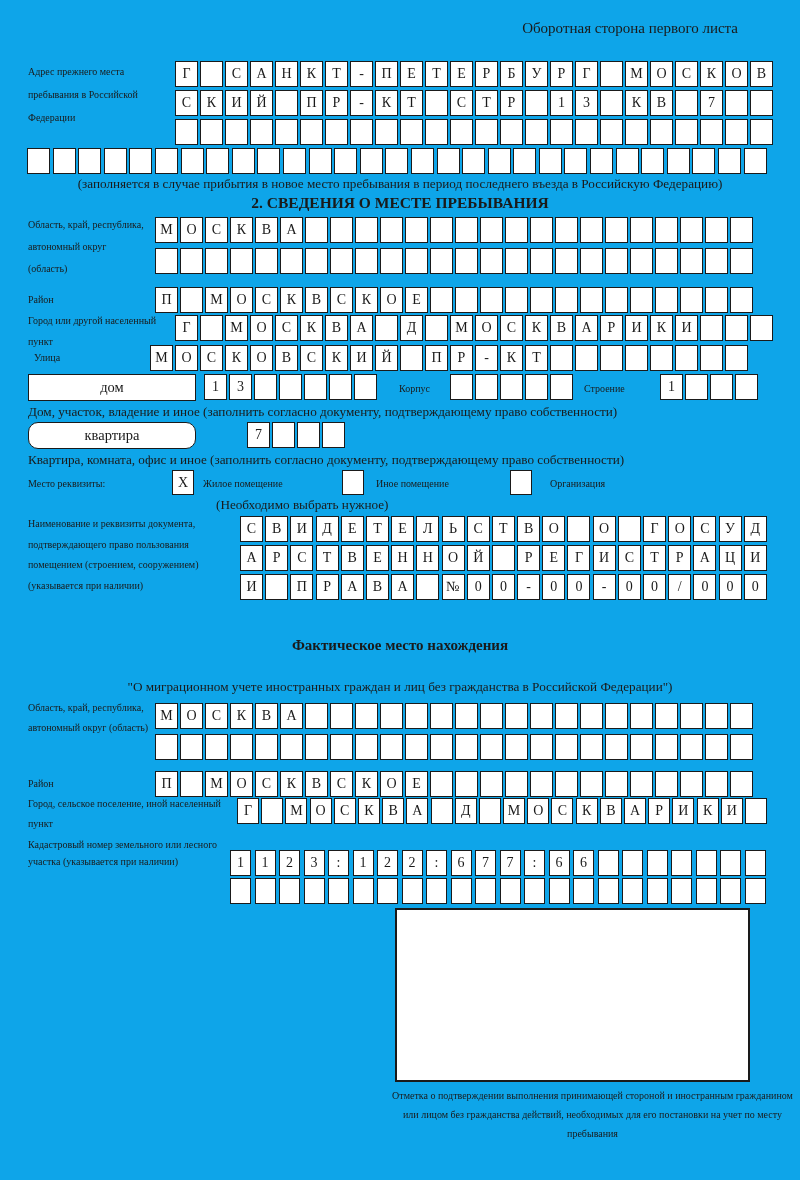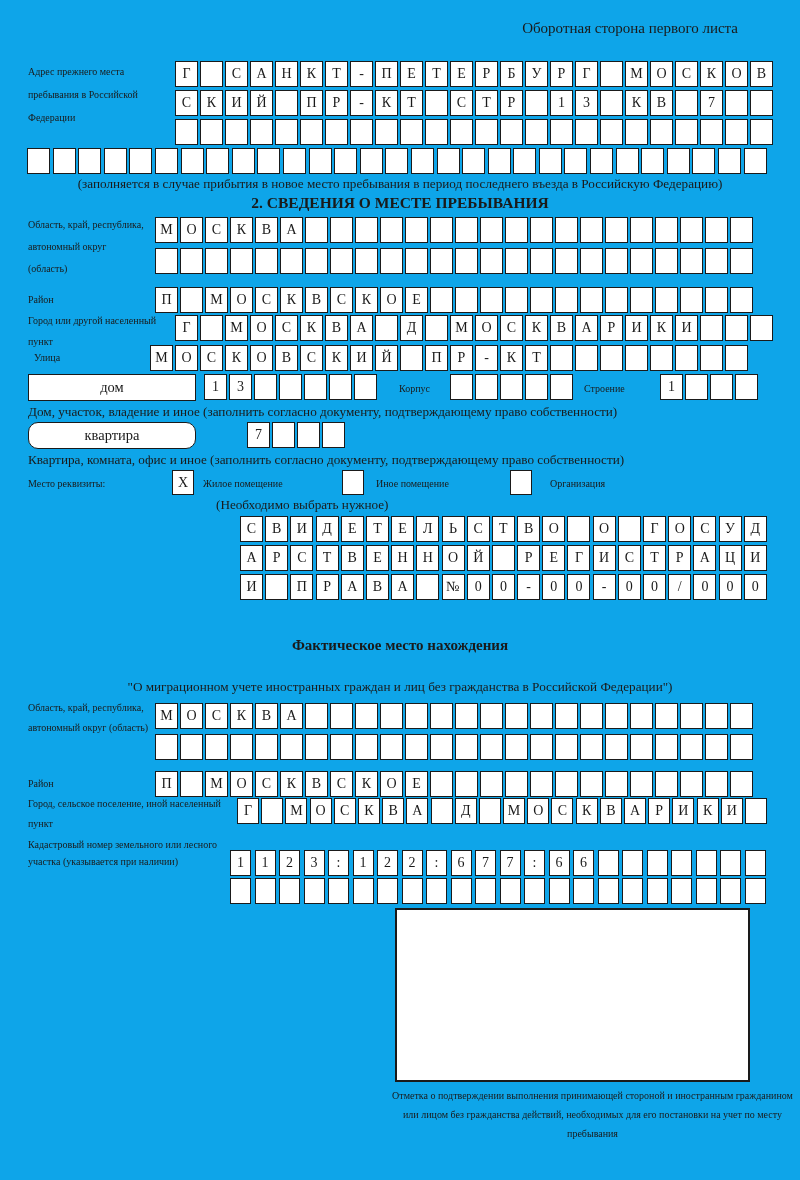--- a/index.html
+++ b/index.html
@@ -328,20 +328,21 @@
 
   <div class="abs lbl" style="left:28px; top:472px;">Место реквизиты:</div>
   <div class="abs checkbox" style="left:172px; top:470px;">X</div>
   <div class="abs lbl" style="left:203px; top:472px;">Жилое помещение</div>
   <div class="abs checkbox" style="left:342px; top:470px;"></div>
   <div class="abs lbl" style="left:376px; top:472px;">Иное помещение</div>
   <div class="abs checkbox" style="left:510px; top:470px;"></div>
   <div class="abs lbl" style="left:550px; top:472px;">Организация</div>
   <div class="abs note" style="left:216px; top:497px;">(Необходимо выбрать нужное)</div>
 
+  <div class="abs lbl" style="left:28px; top:514px; width:208px; line-height:20.5px;">Наименование и реквизиты документа, подтверждающего право пользования помещением (строением, сооружением) (указывается при наличии)</div>
   <div class="abs cellrow p252" style="left:240px; top:516px;">
       <span class="cell">С</span>
       <span class="cell">В</span>
       <span class="cell">И</span>
       <span class="cell">Д</span>
       <span class="cell">Е</span>
       <span class="cell">Т</span>
       <span class="cell">Е</span>
       <span class="cell">Л</span>
       <span class="cell">Ь</span>

